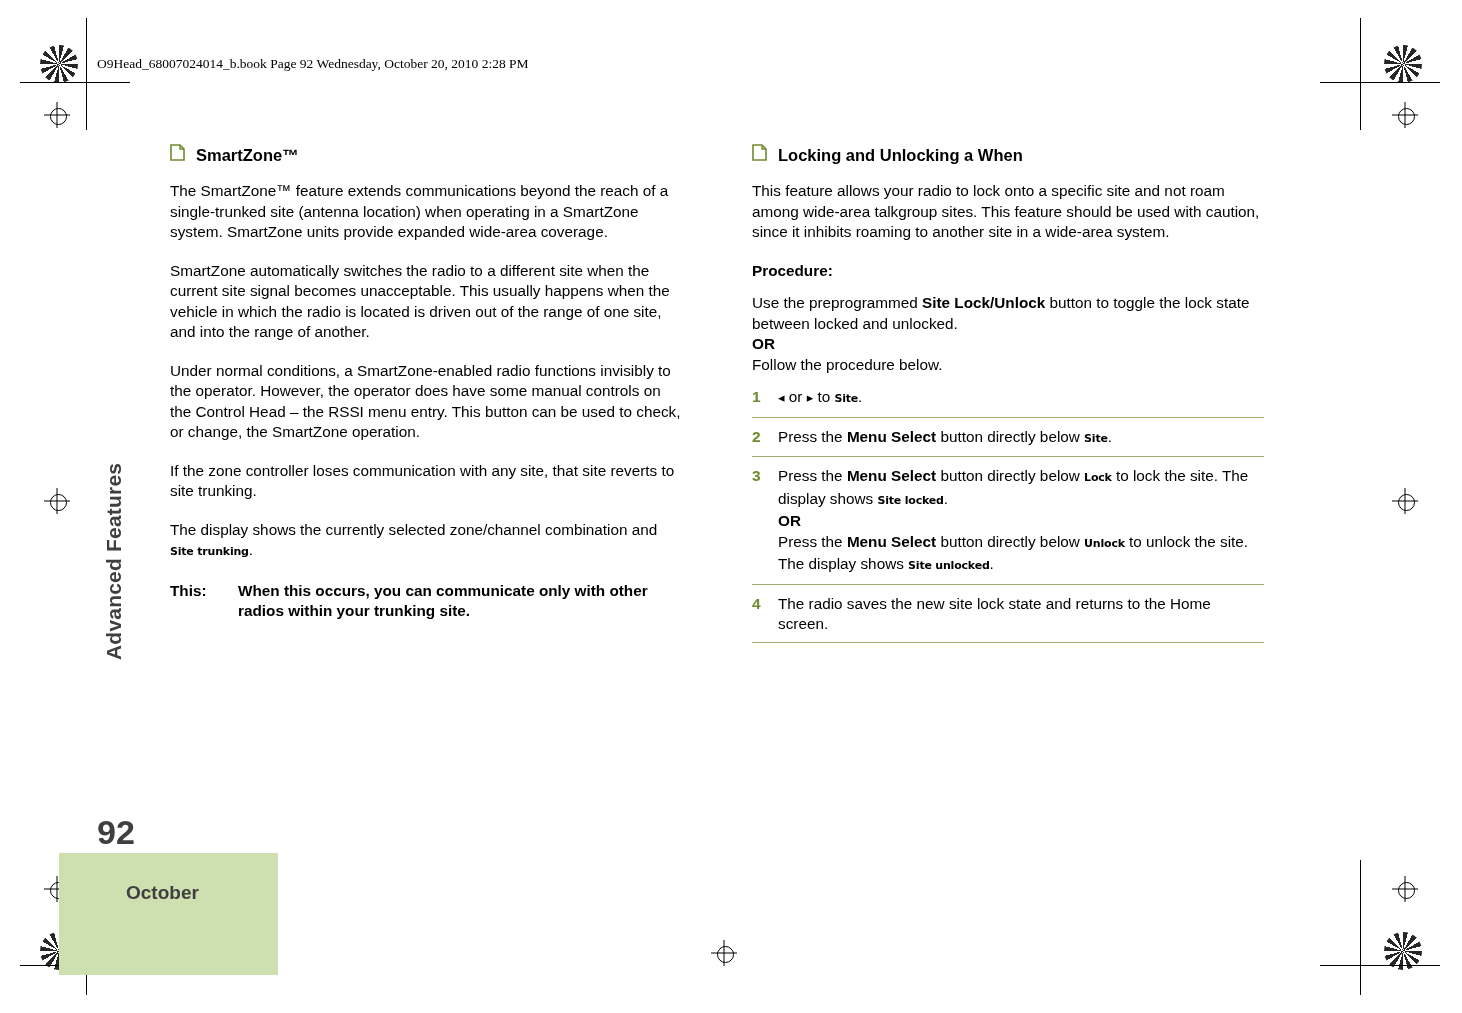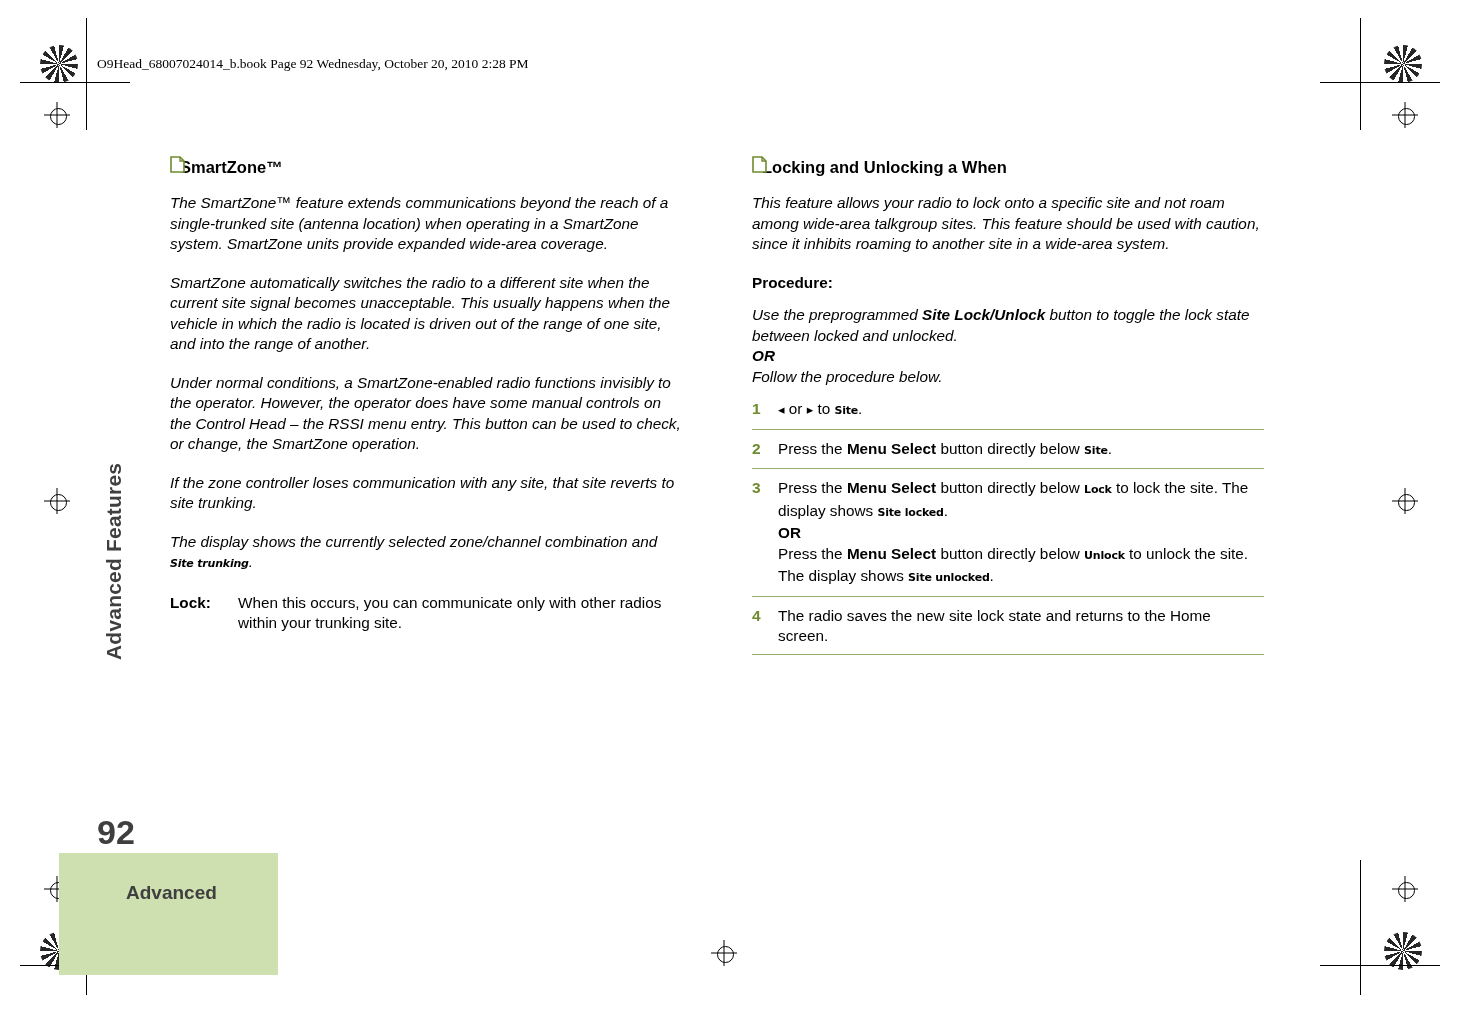--- a/index.html
+++ b/index.html
@@ -136,38 +136,37 @@
     font-size: 15.3px;
     line-height: 20.5px;
     color: #000;
   }
   .col-left { left: 170px; }
   .col-right { left: 752px; }
 
   h2.section {
     font-size: 16.5px;
     font-weight: bold;
-    margin: 12px 0 16px 0;
-    padding-left: 10px;
+    margin: 0 0 16px 0;
+    padding-left: 26px;
     position: relative;
     line-height: 20px;
   }
   h2.section .bullet-icon {
     position: absolute;
     left: 0;
     top: -1px;
     width: 15px;
     height: 17px;
     display: inline-block;
   }
   h2.section .bullet-icon svg { display: block; }
 
   p.body {
     margin: 0 0 18px 0;
-    font-style: italic;
   }
   p.body:last-child { margin-bottom: 0; }
 
   .bold { font-weight: bold; }
   .disp {
     font-family: "DejaVu Sans", sans-serif;
     font-weight: bold;
     font-size: 11px;
     letter-spacing: -0.2px;
   }
@@ -175,21 +174,21 @@
   
   .note {
     display: flex;
     margin-top: 2px;
   }
   .note-label {
     font-weight: bold;
     width: 68px;
     flex: none;
   }
-  .note-text { flex: 1; }
+  .note-text { flex: 1; font-weight: bold; }
 
   
   .proc-head {
     font-weight: bold;
     margin: 0 0 12px 0;
   }
   ol.steps {
     list-style: none;
     margin: 12px 0 0 0;
     padding: 0;
@@ -258,21 +257,21 @@
 <div class="trim" style="left:1320px; top:965px; width:120px; height:1px;"></div>
 
 <div class="file-header">O9Head_68007024014_b.book  Page 92  Wednesday, October 20, 2010  2:28 PM</div>
 
 <div class="side-label-wrap">
   <div class="side-label">Advanced Features</div>
 </div>
 
 <div class="green-block"></div>
 <div class="page-number">92</div>
-<div class="lang-label">Advanced</div>
+<div class="lang-label">October</div>
 
 <div class="col col-left">
 
   <h2 class="section">
     <span class="bullet-icon">
       <svg width="15" height="17" viewBox="0 0 15 17">
         <path d="M1 1 H10 L14 5 V16 H1 Z" fill="#ffffff" stroke="#6f8b2f" stroke-width="1.6"></path>
         <path d="M10 1 V5 H14" fill="none" stroke="#6f8b2f" stroke-width="1.4"></path>
       </svg>
     </span>
@@ -284,21 +283,21 @@
   <p class="body">Under normal conditions, a SmartZone-enabled radio functions invisibly to the operator. However, the operator does have some manual controls on the Control Head – the RSSI menu entry. This button can be used to check, or change, the SmartZone operation.</p>
 
 
   <p class="body">If the zone controller loses communication with any site, that site reverts to site trunking.</p>
 
   <p class="body">
     <span>The display shows the currently selected zone/channel combination and </span><span class="disp">Site trunking</span><span>.</span>
   </p>
 
   <div class="note">
-    <div class="note-label">Lock:</div>
+    <div class="note-label">This:</div>
     <div class="note-text">When this occurs, you can communicate only with other radios within your trunking site.</div>
   </div>
 </div>
 
 <div class="col col-right">
 
   <h2 class="section">
     <span class="bullet-icon">
       <svg width="15" height="17" viewBox="0 0 15 17">
         <path d="M1 1 H10 L14 5 V16 H1 Z" fill="#ffffff" stroke="#6f8b2f" stroke-width="1.6"></path>

